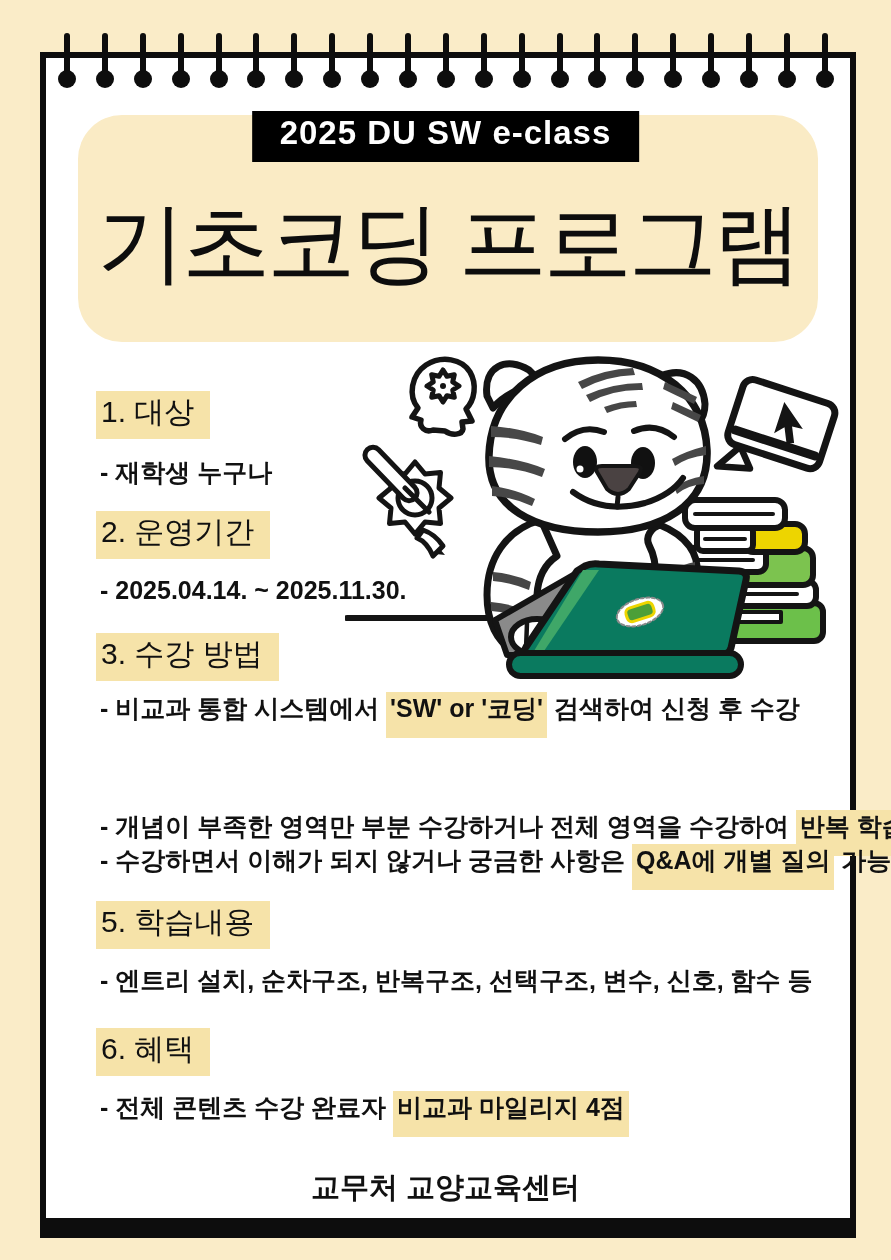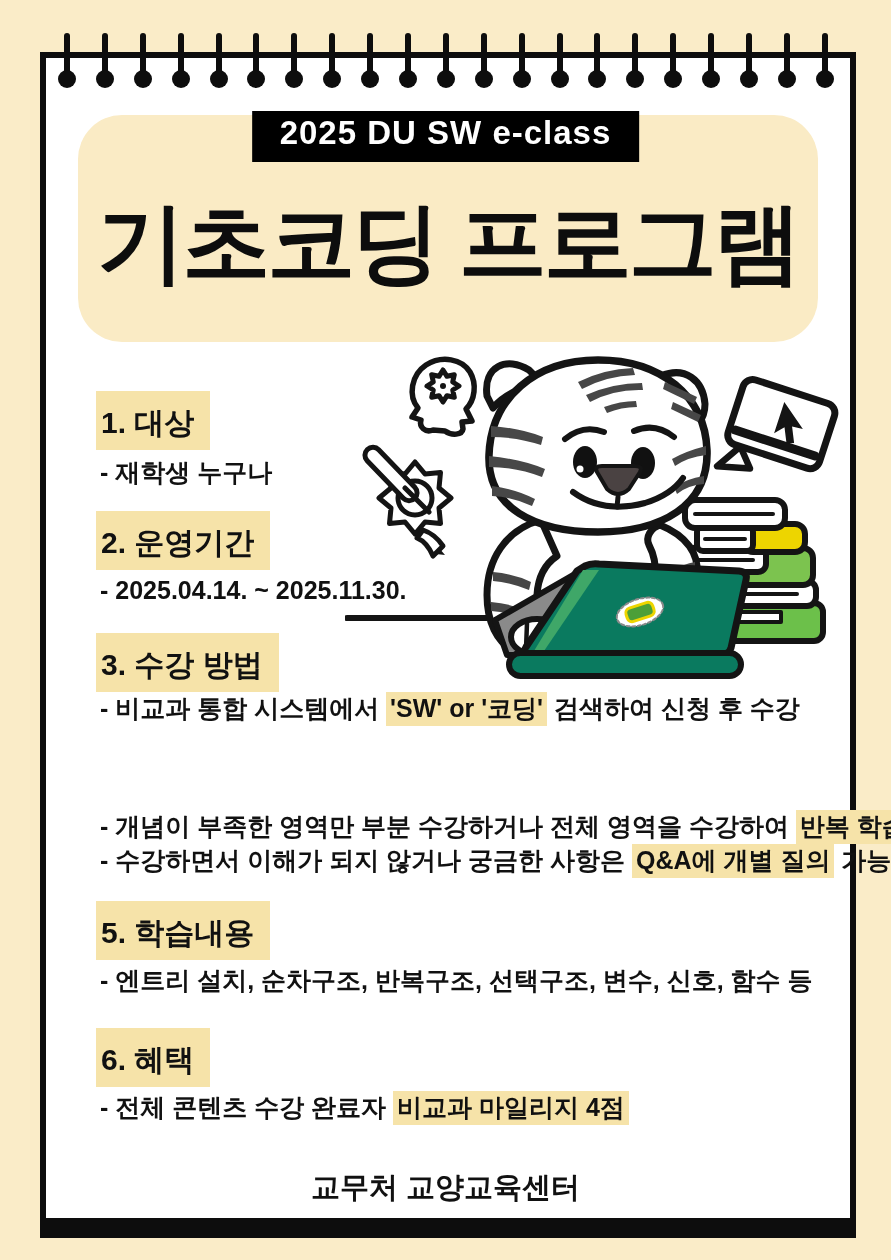--- a/index.html
+++ b/index.html
@@ -33,33 +33,33 @@
     position:absolute;top:111px;left:50%;transform:translateX(-50%);
     background:#000;color:#fff;font-size:33px;font-weight:600;
     letter-spacing:1px;padding:3px 28px 10px;z-index:4;white-space:nowrap;
   }
   .title-box{
     position:absolute;left:78px;top:115px;width:740px;height:227px;
     background:#FAEBC5;border-radius:44px;z-index:2;
     display:flex;align-items:center;justify-content:center;
   }
   .main-title{
-    margin-top:30px;font-size:88px;font-weight:700;letter-spacing:-3px;
+    margin-top:30px;font-size:88px;font-weight:400;letter-spacing:-3px;
     color:#0d0d0d;white-space:nowrap;
   }
   
   .sec-h{
-    position:absolute;left:96px;font-size:30px;font-weight:700;
-    background:#F6E3A9;padding:12px 16px 6px 5px;white-space:nowrap;z-index:3;
+    position:absolute;left:96px;font-size:30px;font-weight:400;
+    background:#F6E3A9;padding:1px 16px 6px 5px;white-space:nowrap;z-index:3;
   }
   .sec-b{
     position:absolute;left:100px;font-size:25px;font-weight:700;
     line-height:34px;white-space:nowrap;z-index:3;
   }
-  .hl{background:#F6E3A9;padding:2px 4px 4px;}
+  .hl{background:#F6E3A9;padding:2px 4px 16px;}
   .footer{
     position:absolute;left:0;width:100%;top:1168px;text-align:center;
     font-size:29px;font-weight:700;z-index:3;
   }
   .illus{position:absolute;left:345px;top:350px;z-index:1;}
 </style>
 </head>
 <body>
 
 <div class="canvas">

